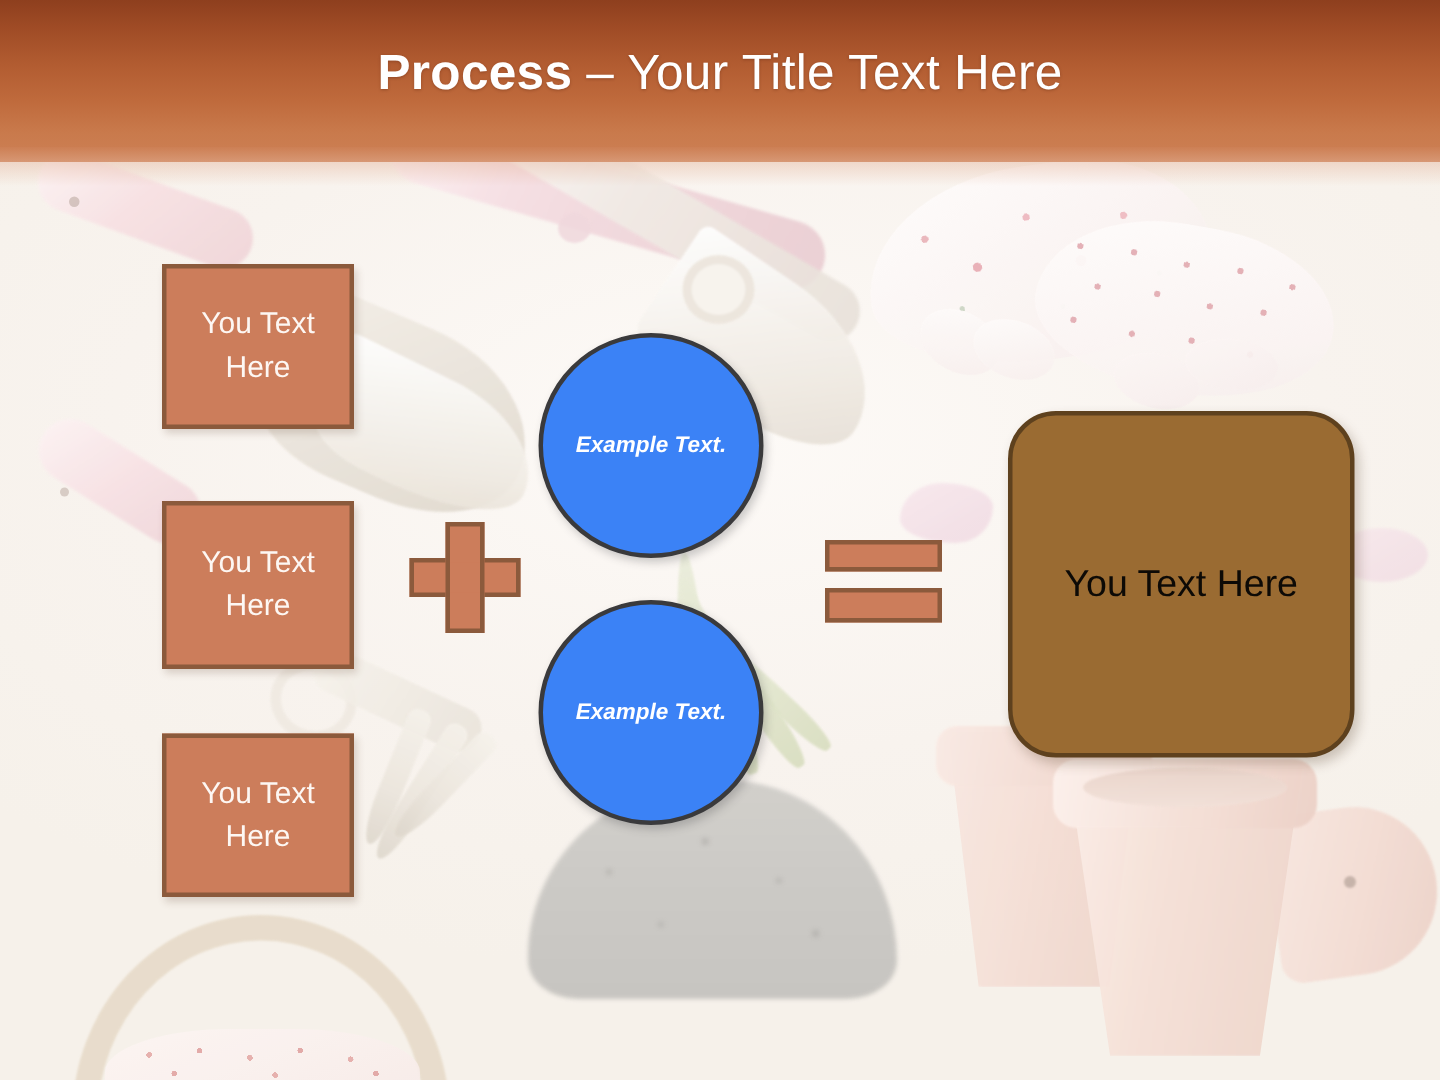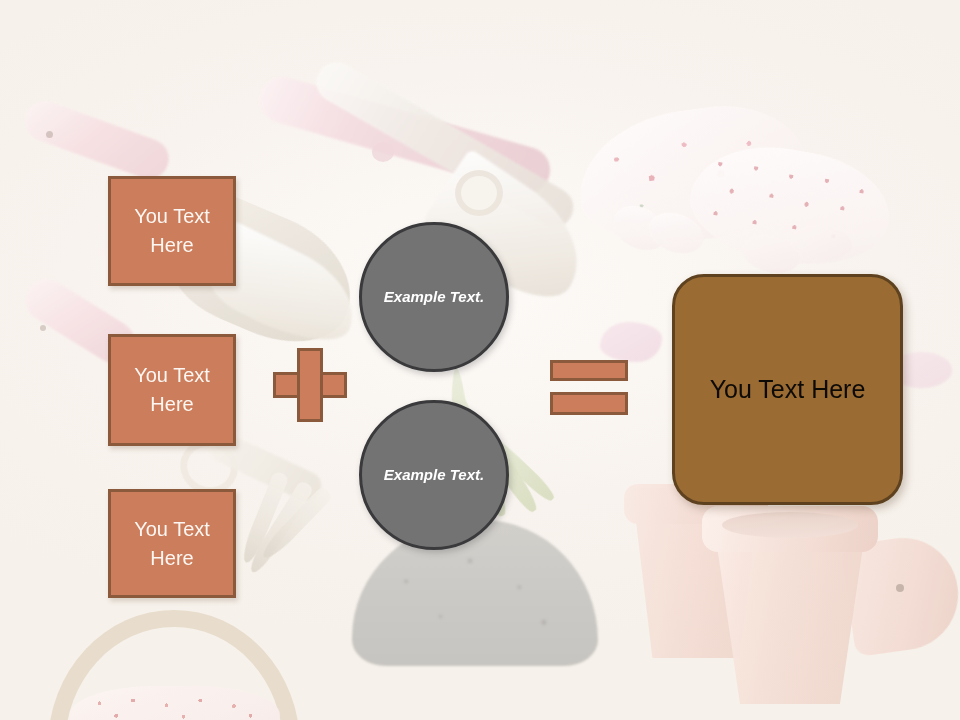--- a/index.html
+++ b/index.html
@@ -313,21 +313,21 @@
     display:flex;align-items:center;justify-content:center;
     color:#fdf7f3;font-size:20px;line-height:1.45;text-align:center;
     box-shadow:2px 3px 5px rgba(90,60,40,.20);
   }
   .tile-1{left:108px;top:176px;}
   .tile-2{left:108px;top:334px;height:112px;}
   .tile-3{left:108px;top:489px;height:109px;}
 
   .circle{
     position:absolute;width:150px;height:150px;border-radius:50%;
-    background:#737373;border:3px solid #3a3a3c;
+    background:#3b82f6;border:3px solid #3a3a3c;
     box-sizing:border-box;
     display:flex;align-items:center;justify-content:center;
     color:#ffffff;font-size:15px;font-weight:bold;font-style:italic;
     line-height:1.55;text-align:center;
     box-shadow:2px 3px 6px rgba(60,60,62,.25);
   }
   .circle-1{left:359px;top:222px;}
   .circle-2{left:359px;top:400px;}
 
   .plus{position:absolute;left:273px;top:348px;width:74px;height:74px;}
@@ -410,20 +410,25 @@
     <div class="pot pot-side"></div>
     <div class="pot pot-side-hole"></div>
     <div class="pot pot-front"></div>
     <div class="pot pot-front-rim"></div>
     <div class="pot pot-front-inner"></div>
 
     <div class="basket-handle"></div>
     <div class="basket-cloth"></div>
   </div>
 
+  <div class="titlebar">
+    <div class="title-text">
+      <span class="bold">Process</span><span class="light"> – Your Title Text Here</span>
+    </div>
+  </div>
 
   <div class="tile tile-1">
     <span>You Text Here</span>
   </div>
   <div class="tile tile-2">
     <span>You Text Here</span>
   </div>
   <div class="tile tile-3">
     <span>You Text Here</span>
   </div>

